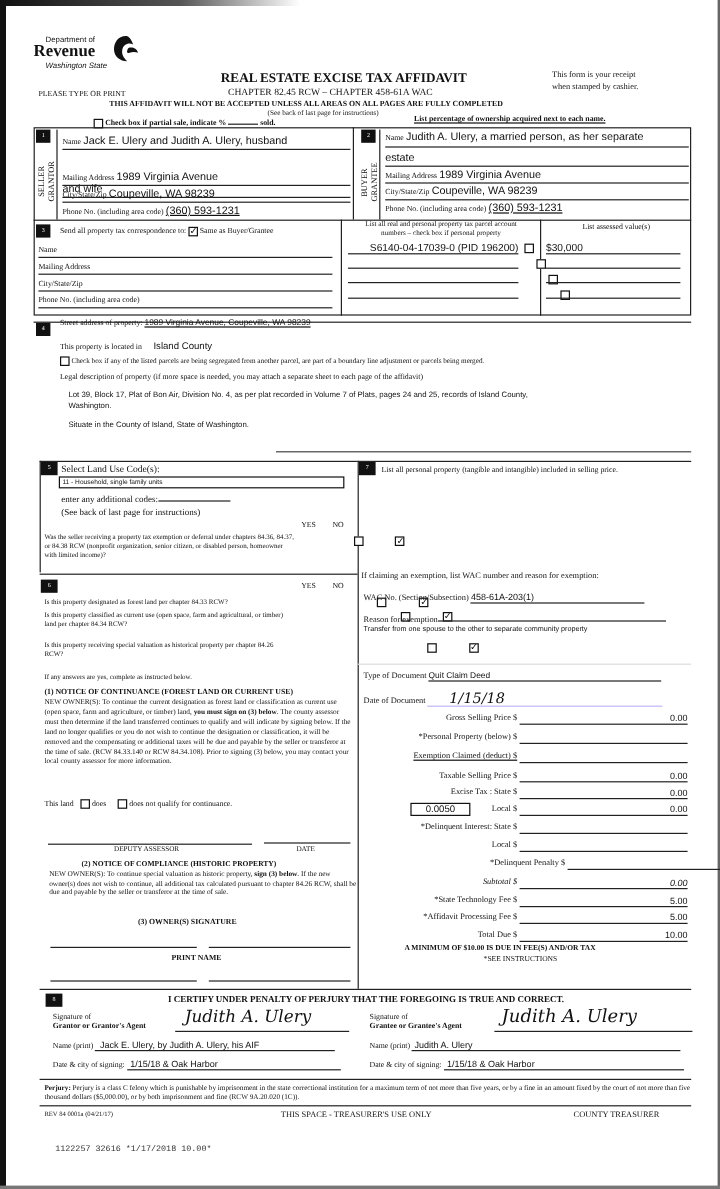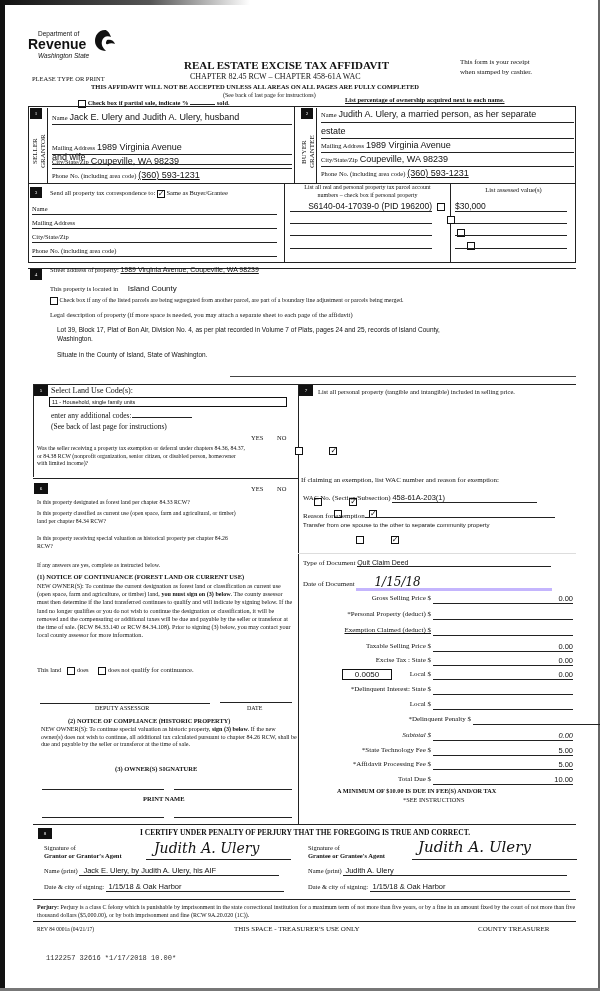--- a/index.html
+++ b/index.html
@@ -11,21 +11,21 @@
   .scan-right { position: absolute; right: 0; top: 0; width: 2px; height: 991px; background: #666; }
   .scan-bottom { position: absolute; left: 0; bottom: 0; width: 600px; height: 3px; background: #777; }
   .sans { font-family: "Liberation Sans", sans-serif; }
   .fill { font-family: "Liberation Sans", sans-serif; font-size: 9px; color: #111; }
   .line { border-bottom: 1px solid #222; }
   .badge { position: absolute; background: #111; color: #fff; font-size: 5px; width: 12px; height: 11px; text-align: center; line-height: 11px; }
   .cb { display: inline-block; width: 8px; height: 8px; border: 1px solid #111; vertical-align: middle; position: relative; background: #fff; }
   .cb.checked::after { content: "✓"; position: absolute; left: 0px; top: -3px; font-size: 8px; line-height: 12px; }
   .box { position: absolute; border: 1px solid #222; }
   .vlabel { position: absolute; writing-mode: vertical-rl; transform: rotate(180deg); font-size: 7px; text-align: center; line-height: 8px; }
-  .bold { font-weight: bold; }
+  .bold { font-weight: bold; font-family: Liberation Serif, serif; }
   .row-label { position: absolute; }
   .amt { position: absolute; text-align: right; font-family: "Liberation Sans", sans-serif; font-size: 7.5px; }
   .sig { font-family: "DejaVu Serif", serif; font-style: italic; font-size: 14px; }
   .mono { font-family: "Liberation Mono", monospace; }
 </style>
 </head>
 <body>
 
 
 
@@ -244,31 +244,31 @@
 </div>
 <div class="abs sans" style="left:303px;top:522px;font-size:6px;">Transfer from one spouse to the other to separate community property</div>
 
 <div class="abs" style="left:298px;top:553px;width:278px;height:1px;background:#ddd;"></div>
 <div class="abs" style="left:303px;top:559px;font-size:7px;">
   <span>Type of Document</span>
   <span class="fill" style="display:inline-block;width:194px;border-bottom:1px solid #222;font-size:7px;">Quit Claim Deed</span>
 </div>
 <div class="abs" style="left:303px;top:576px;font-size:7px;">
   <span>Date of Document</span>
-  <span class="sig" style="display:inline-block;width:196px;border-bottom:3px solid #c4b5fd;padding-left:18px;font-size:12px;line-height:12px;font-style:italic;">1/15/18</span>
+  <span class="sig" style="display:inline-block;width:196px;border-bottom:1px solid #c4b5fd;padding-left:18px;font-size:12px;line-height:12px;font-style:italic;">1/15/18</span>
 </div>
 
 
 <div class="abs" style="left:300px;top:594px;width:278px;">
   <div class="abs" style="top:0;left:0;width:278px;height:13px;">
     <span class="row-label" style="right:147px;font-size:7px;">Gross Selling Price $</span>
     <span class="abs line amt" style="left:133px;width:140px;height:10px;">0.00</span>
   </div>
   <div class="abs" style="top:16px;left:0;width:278px;height:13px;">
-    <span class="row-label" style="right:147px;font-size:7px;">*Personal Property (deduct) $</span>
+    <span class="row-label" style="right:147px;font-size:7px;">*Personal Property (below) $</span>
     <span class="abs line amt" style="left:133px;width:140px;height:10px;"></span>
   </div>
   <div class="abs" style="top:32px;left:0;width:278px;height:13px;">
     <span class="row-label" style="right:147px;font-size:7px;text-decoration:underline;">Exemption Claimed (deduct) $</span>
     <span class="abs line amt" style="left:133px;width:140px;height:10px;"></span>
   </div>
   <div class="abs" style="top:48px;left:0;width:278px;height:13px;">
     <span class="row-label" style="right:147px;font-size:7px;">Taxable Selling Price $</span>
     <span class="abs line amt" style="left:133px;width:140px;height:10px;">0.00</span>
   </div>

